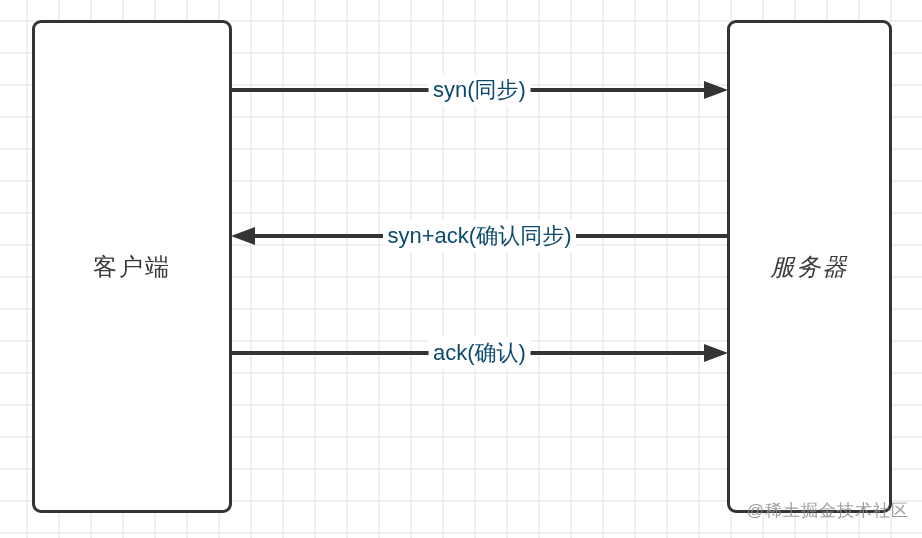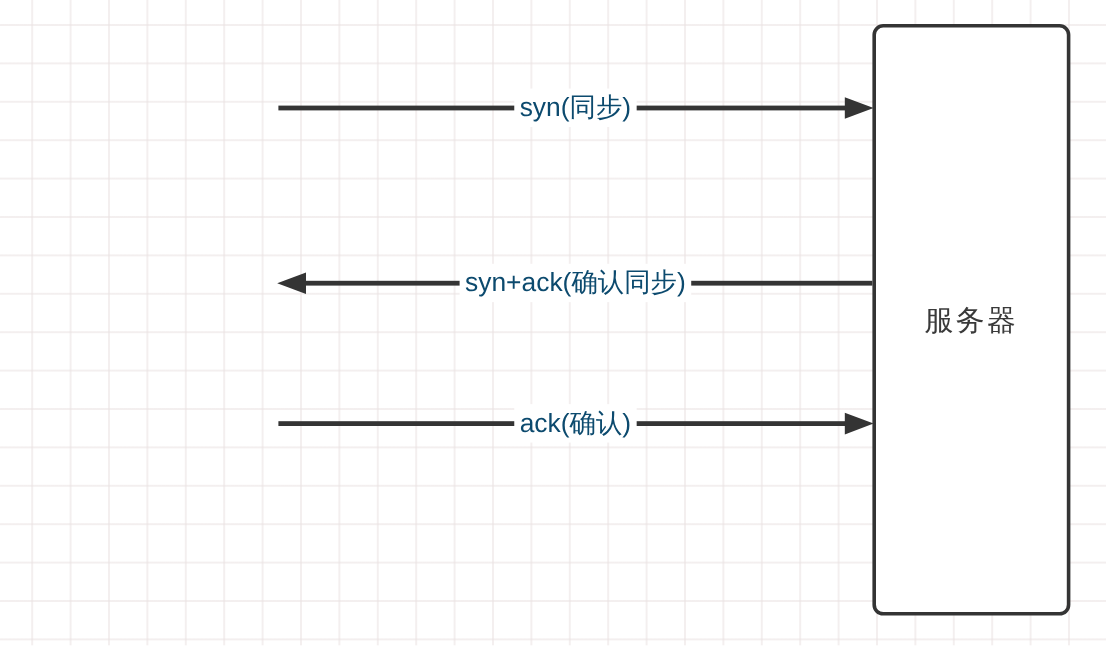--- a/index.html
+++ b/index.html
@@ -25,21 +25,21 @@
     top: 20px;
     height: 493px;
     background: #ffffff;
     border: 3.5px solid #343434;
     border-radius: 9px;
     display: flex;
     align-items: center;
     justify-content: center;
   }
   .node-client { left: 32px; width: 200px; }
-  .node-server { left: 727px; width: 165px; }
+  .node-server { left: 727px; width: 165px; font-style: italic; }
   .node-label {
     font-size: 24px;
     color: #3a3a3a;
     letter-spacing: 2px;
   }
   .connector {
     position: absolute;
     left: 232px;
     width: 495px;
     height: 0;
@@ -89,20 +89,23 @@
     color: rgba(140,140,140,0.85);
     letter-spacing: 1px;
     z-index: 5;
   }
 </style>
 </head>
 <body>
 
 <div class="canvas">
 
+  <div class="node node-client">
+    <span class="node-label">客户端</span>
+  </div>
 
   <div class="node node-server">
     <span class="node-label">服务器</span>
   </div>
 
   <div class="connector right" style="top: 90px;">
     <div class="line"></div>
     <div class="arrowhead"></div>
     <span class="msg-label">syn(同步)</span>
   </div>
@@ -112,14 +115,15 @@
     <div class="arrowhead"></div>
     <span class="msg-label">syn+ack(确认同步)</span>
   </div>
 
   <div class="connector right" style="top: 353px;">
     <div class="line"></div>
     <div class="arrowhead"></div>
     <span class="msg-label">ack(确认)</span>
   </div>
 
+  <div class="watermark">@稀土掘金技术社区</div>
 
 </div>
 
 </body></html>

